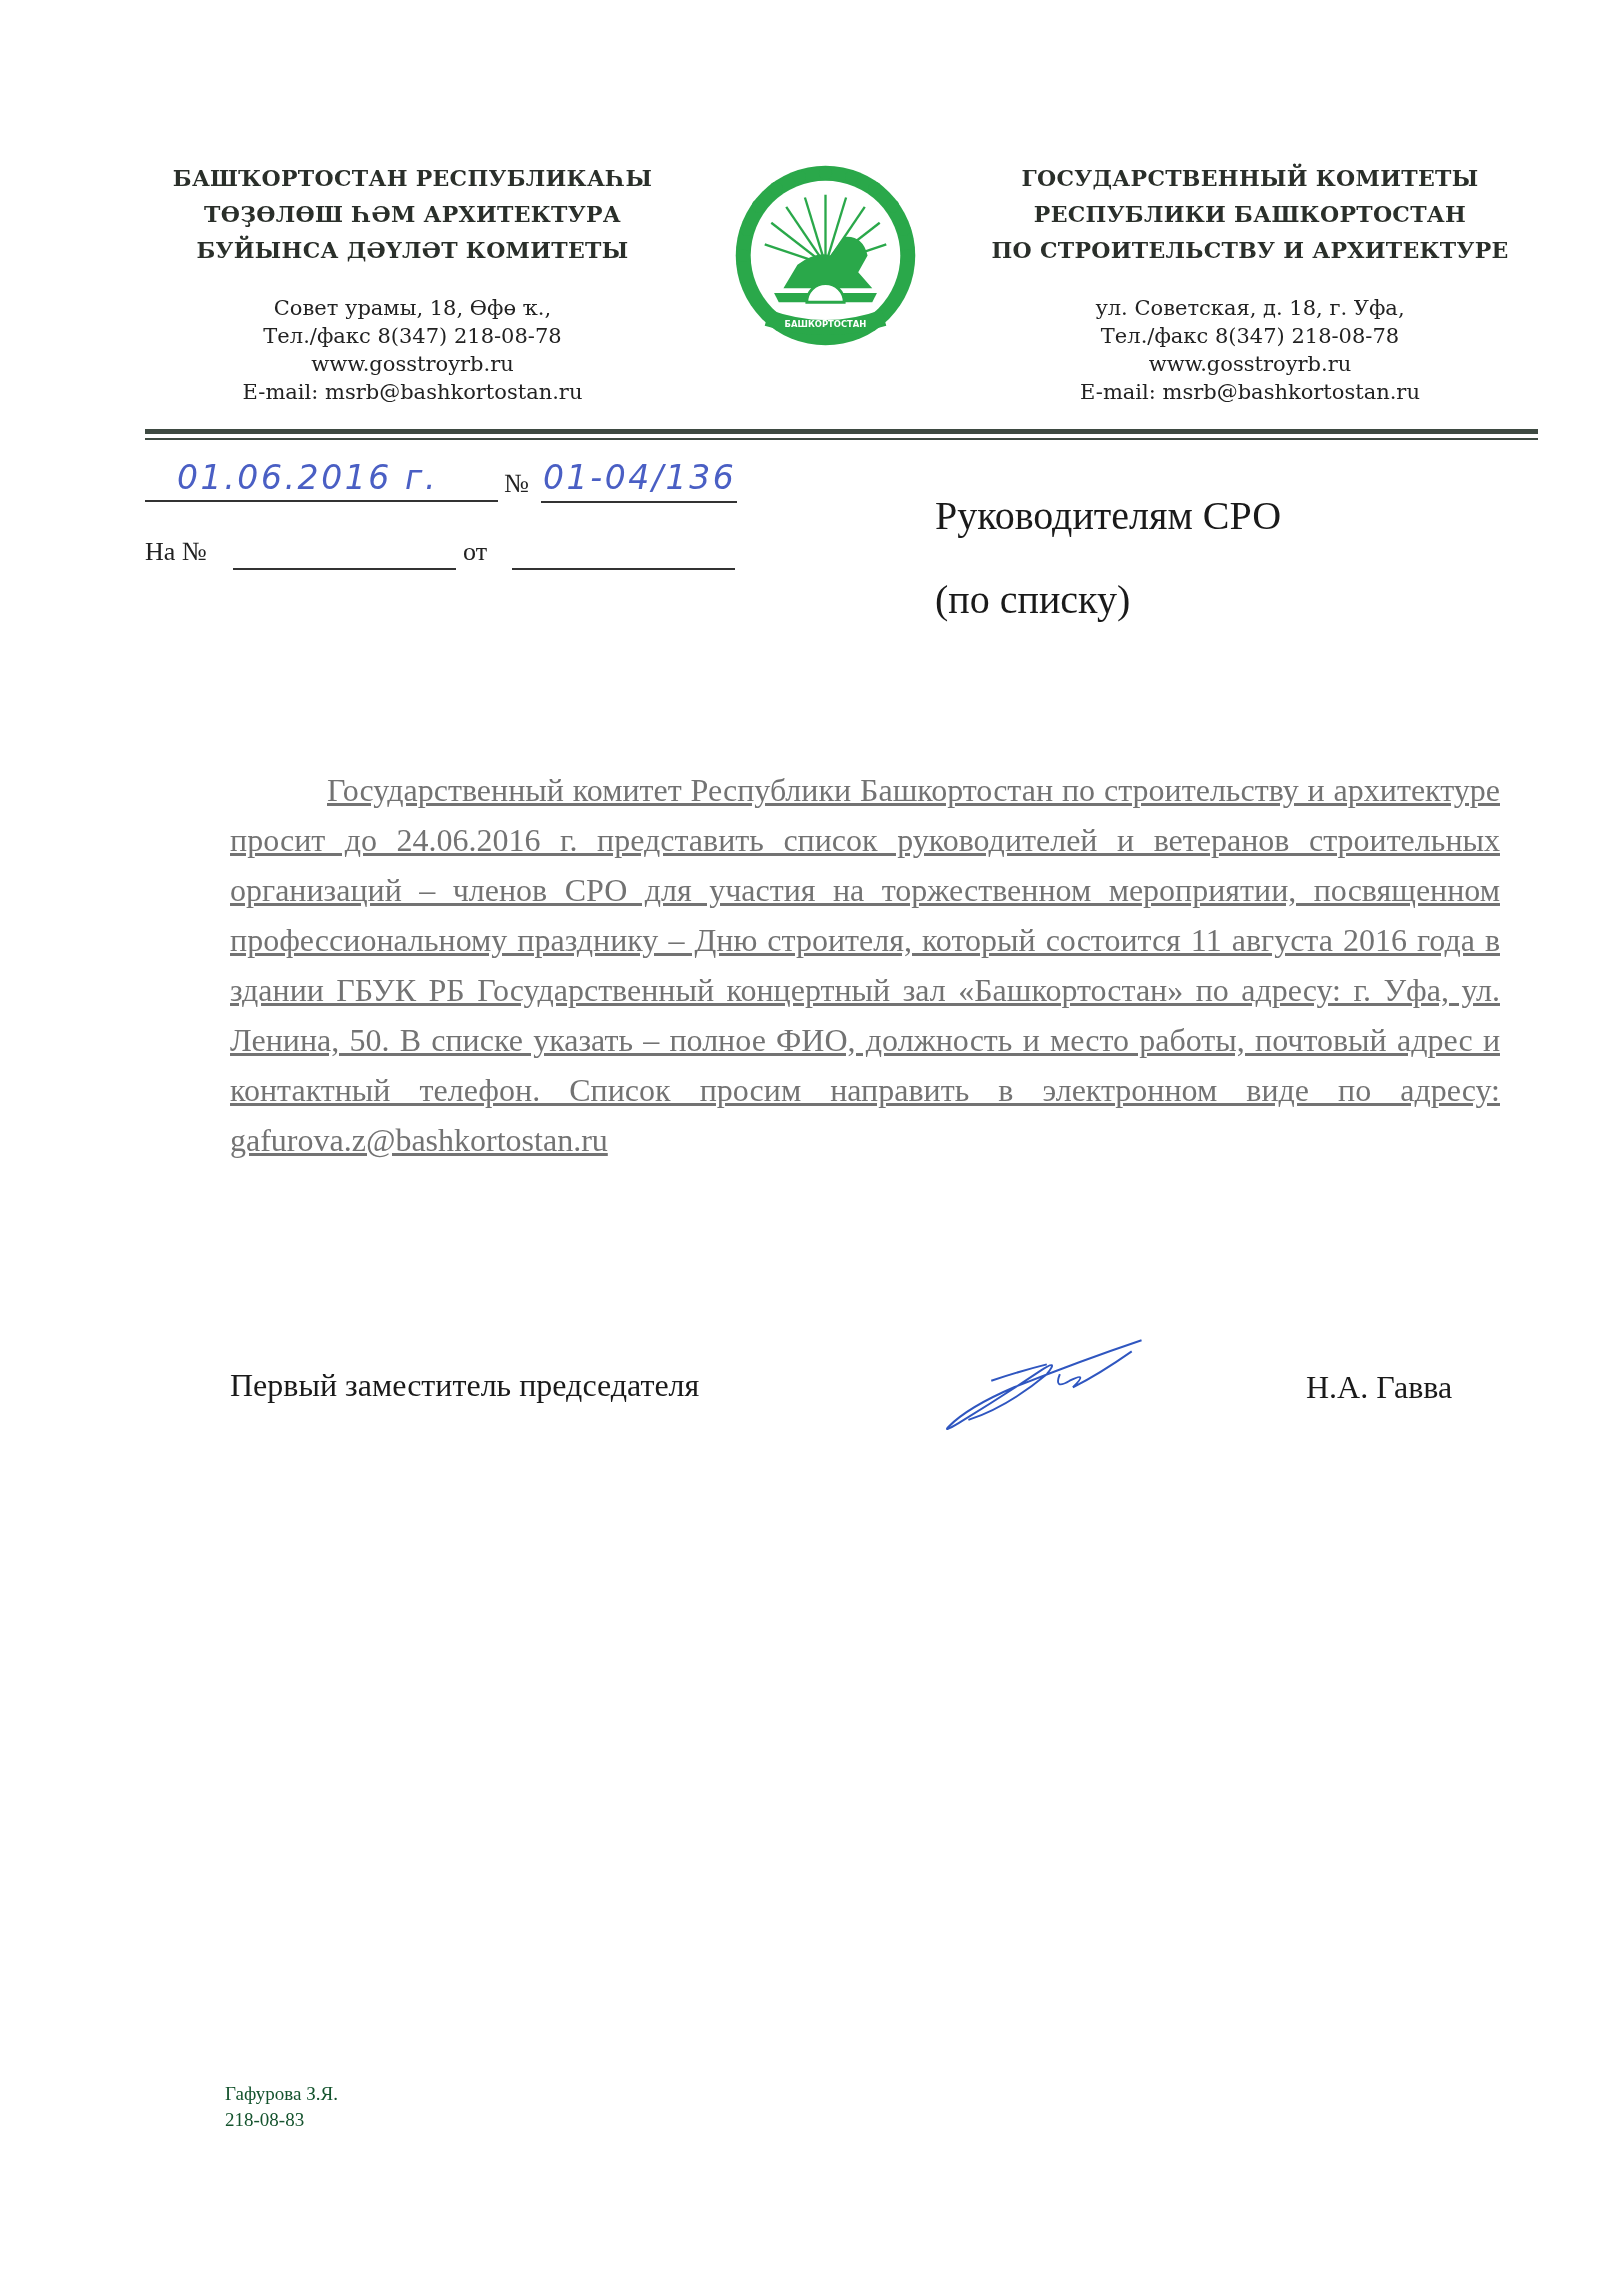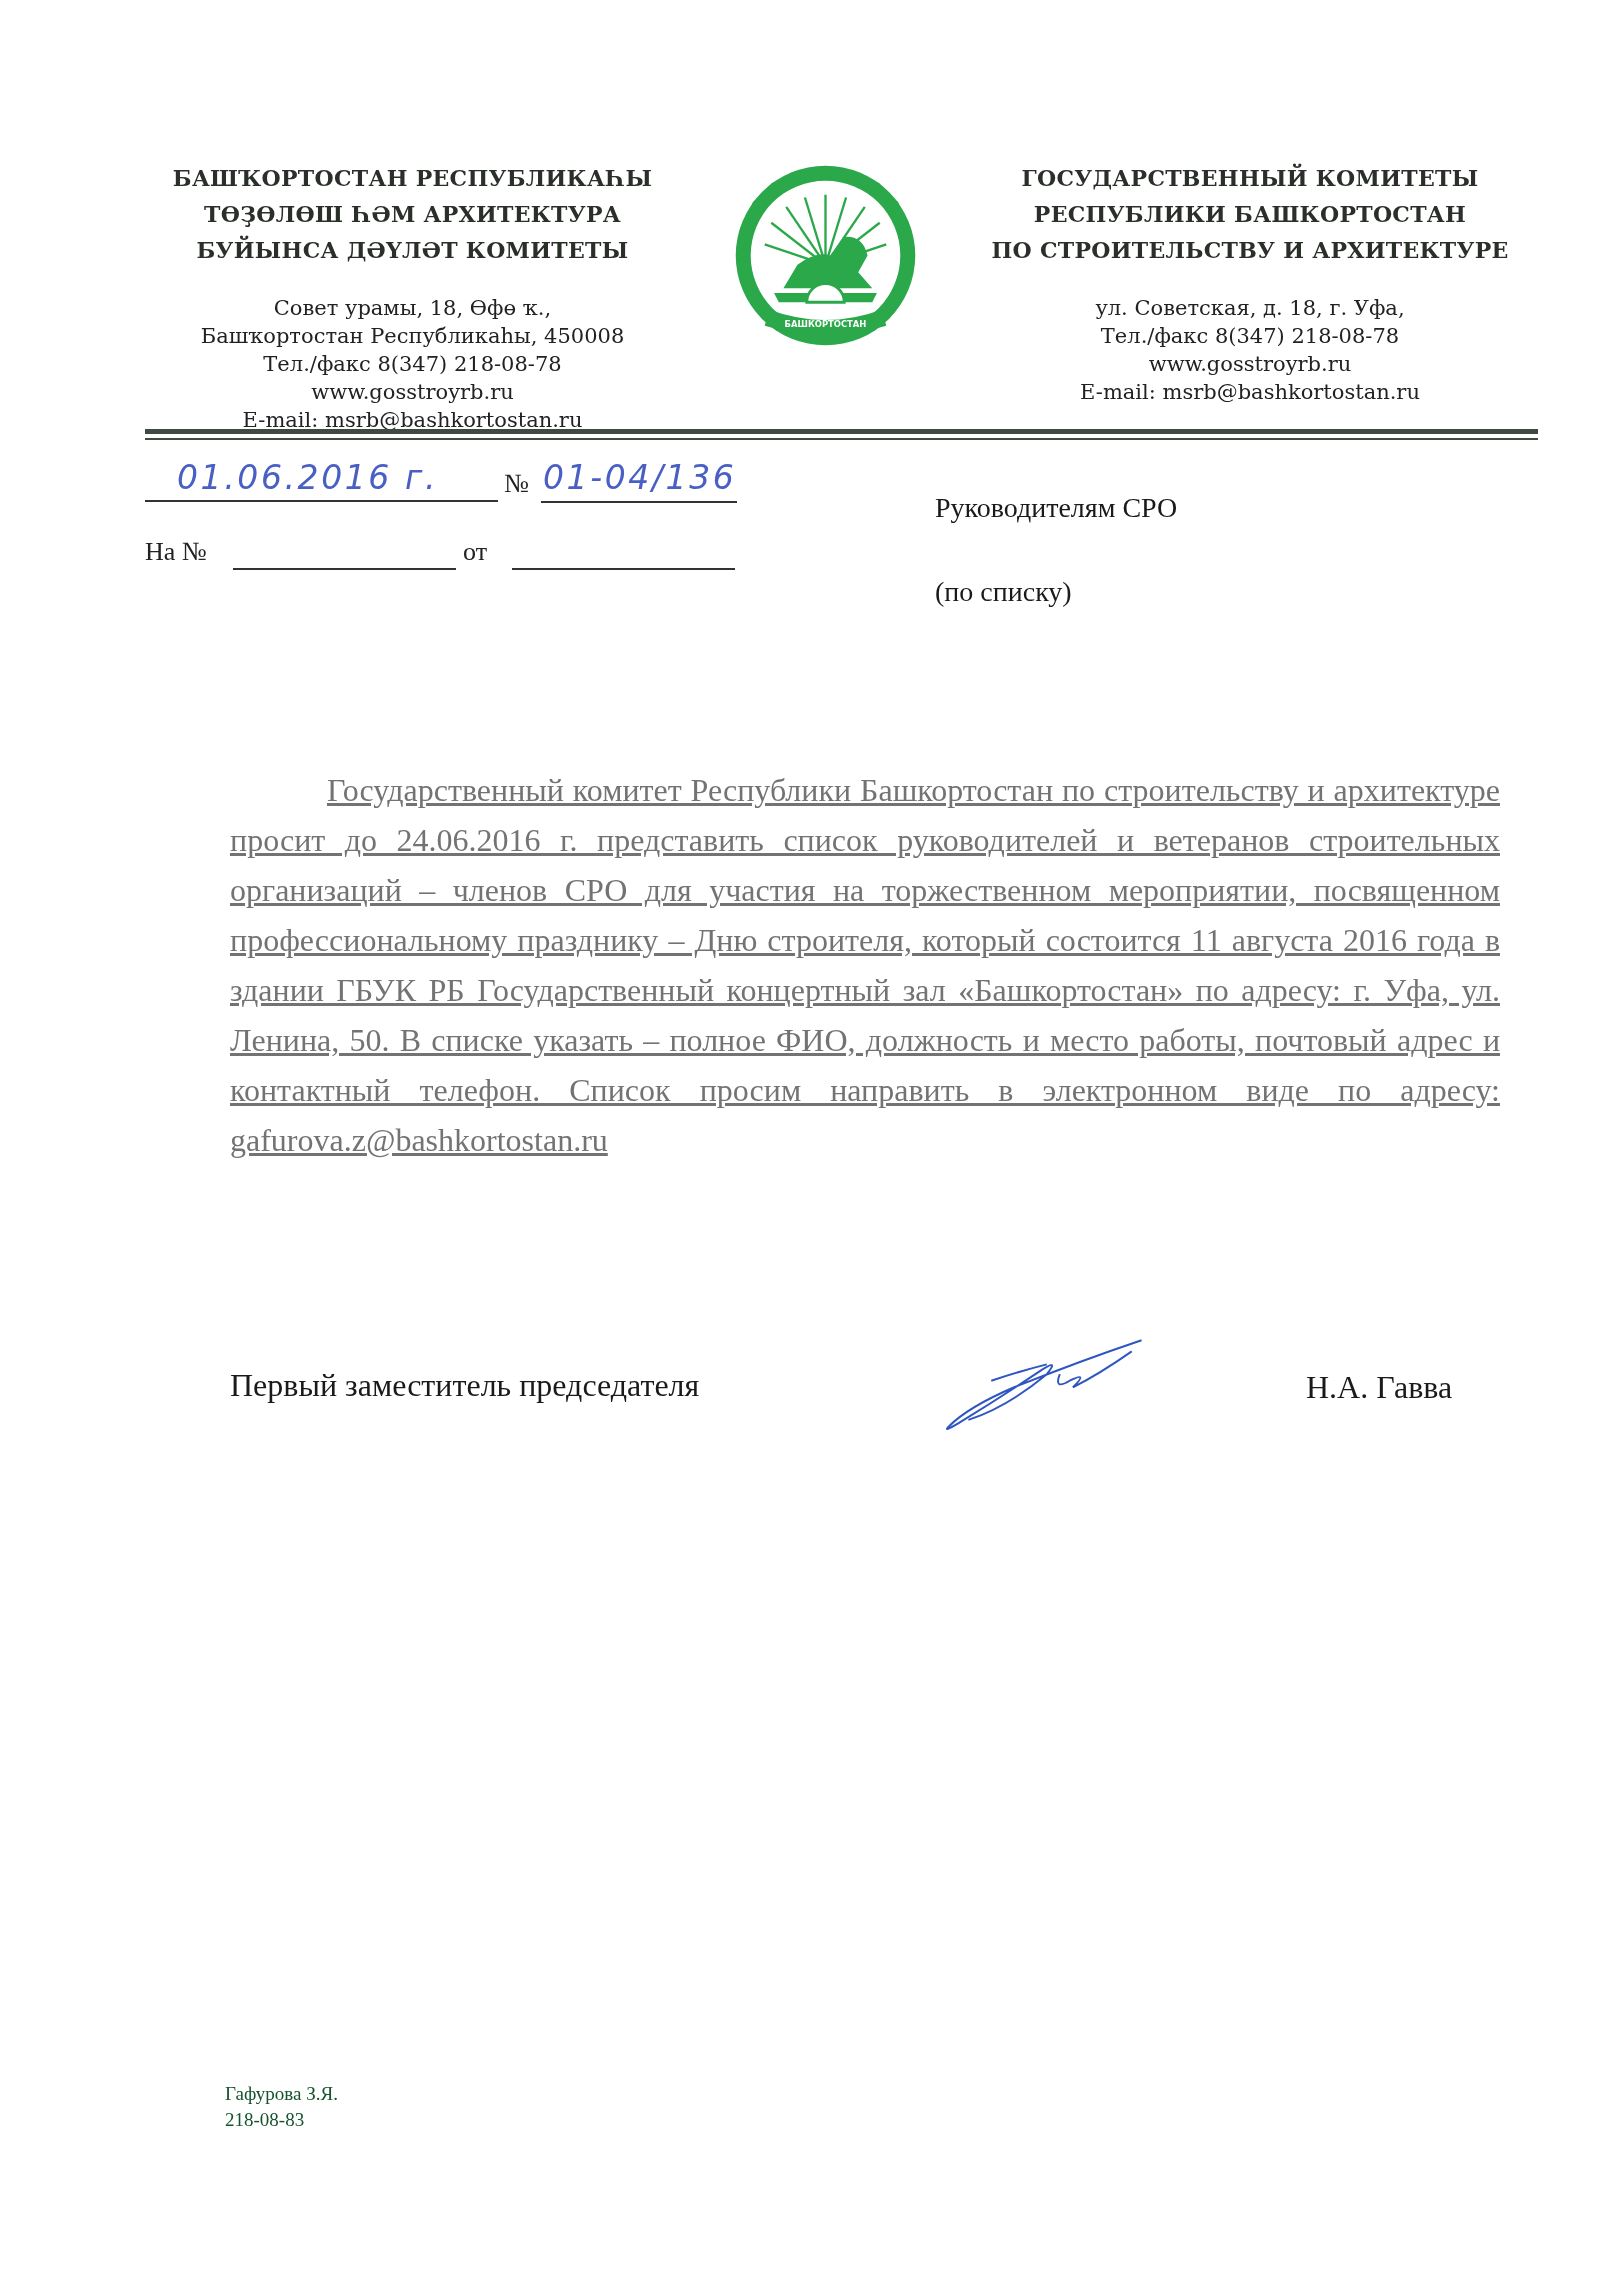--- a/index.html
+++ b/index.html
@@ -8,40 +8,39 @@
   .hdr-left { left:118px; width:589px; }
   .hdr-right { left:936px; width:628px; }
   .hdr-title { font-family:"DejaVu Serif", serif; font-weight:bold; font-size:22px; line-height:36px; color:#2a2f2a; letter-spacing:0.3px; }
   .hdr-addr { font-family:"DejaVu Serif", serif; font-size:21px; line-height:28px; color:#222; margin-top:26px; }
   .emblem { position:absolute; left:732px; top:162px; width:187px; height:187px; }
   .rule-thick { position:absolute; left:145px; top:429px; width:1393px; height:5.2px; background:#3e4a42; }
   .rule-thin { position:absolute; left:145px; top:438px; width:1393px; height:2px; background:#3e4a42; }
   .reg-row { position:absolute; left:145px; font-family:"Liberation Serif", serif; font-size:26px; color:#222; }
   .uline { position:absolute; height:2px; background:#333; }
   .hand { position:absolute; font-family:"DejaVu Sans", sans-serif; font-style:italic; font-size:33px; color:#4a5fc4; letter-spacing:2.6px; font-weight:200; }
-  .recip { position:absolute; left:935px; font-family:"Liberation Serif", serif; font-size:28px; color:#1a1a1a; }
+  .recip { position:absolute; left:935px; font-family:"Liberation Serif", serif; font-size:40px; color:#1a1a1a; }
   .body-text { position:absolute; left:230px; top:765px; width:1270px; font-family:"Liberation Serif", serif; font-size:32px; line-height:50px; text-align:justify; color:#737373;text-decoration:underline; }
   .body-text p { margin:0; text-indent:97px; }
   .sig-title { position:absolute; left:230px; top:1367px; font-family:"Liberation Serif", serif; font-size:32px; color:#1a1a1a; }
   .sig-name { position:absolute; left:1282px; top:1369px; font-family:"Liberation Serif", serif; font-size:32px; color:#1a1a1a;margin-left:24px; }
   .signature { position:absolute; left:929px; top:1335px; width:216px; height:98px; }
   .executor { position:absolute; left:225px; top:2081px; font-family:"Liberation Serif", serif; font-size:19px; line-height:26px; color:#14532d; }
 </style>
 </head>
 <body>
 
 <div class="hdr-col hdr-left">
   <div class="hdr-title">
     <div>БАШҠОРТОСТАН РЕСПУБЛИКАҺЫ</div>
     <div>ТӨҘӨЛӨШ ҺӘМ АРХИТЕКТУРА</div>
     <div>БУЙЫНСА ДӘҮЛӘТ КОМИТЕТЫ</div>
   </div>
   <div class="hdr-addr">
     <div>Совет урамы, 18, Өфө ҡ.,</div>
-    <div>Башҡортостан  Республикаһы, 450008</div>
     <div>Тел./факс 8(347) 218-08-78</div>
     <div>www.gosstroyrb.ru</div>
     <div>E-mail: msrb@bashkortostan.ru</div>
   </div>
 </div>
 
 <svg class="emblem" viewBox="0 0 200 200">
   <circle cx="100" cy="100" r="96" fill="#2aa84a"></circle>
   <circle cx="100" cy="100" r="80" fill="#ffffff"></circle>
   <g fill="#2aa84a">

